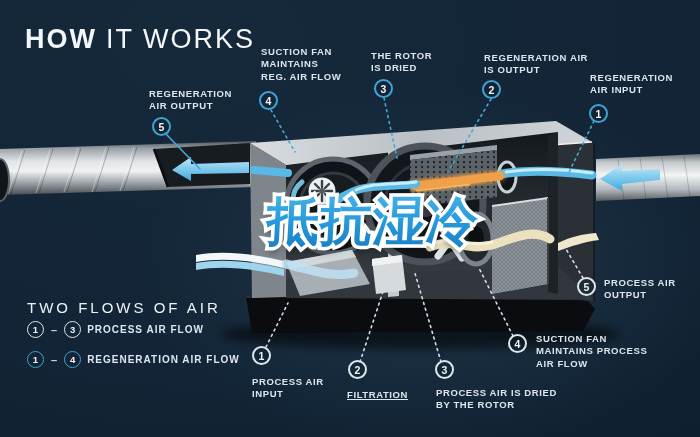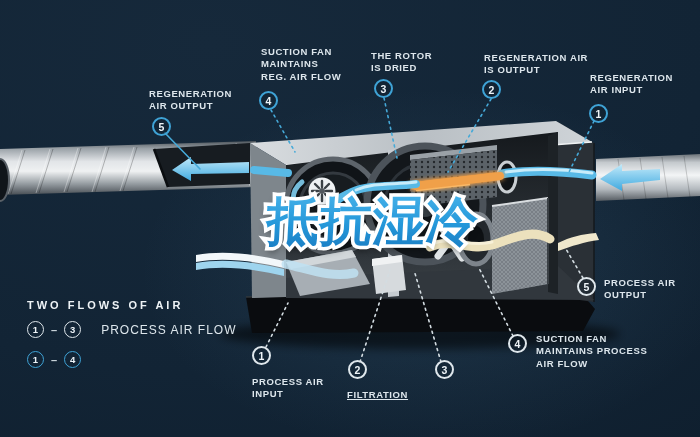--- a/index.html
+++ b/index.html
@@ -17,27 +17,27 @@
   .title .w2{font-weight:300;margin-left:9px;}
   
   .num{position:absolute;width:19px;height:19px;border-radius:50%;box-sizing:border-box;
        border:2px solid #dfe7ec;color:#eef4f8;font-size:10.5px;font-weight:700;
        display:flex;align-items:center;justify-content:center;background:rgba(15,32,46,.35);z-index:5;}
   .num.regen{border-color:#3fa3d6;}
   
   .lbl{position:absolute;color:#dde6ec;font-size:9.5px;font-weight:700;letter-spacing:.6px;
        line-height:1.3;white-space:pre-line;z-index:5;}
   
-  .legend-title{position:absolute;left:27px;top:299px;color:#eef3f6;font-size:11px;font-weight:700;letter-spacing:3px;white-space:nowrap;}
+  .legend-title{position:absolute;left:27px;top:299px;color:#eef3f6;font-size:15px;font-weight:400;letter-spacing:3px;white-space:nowrap;}
   .legend-row{position:absolute;left:27px;display:flex;align-items:center;gap:6px;z-index:5;}
   .legend-row .lnum{width:17px;height:17px;border-radius:50%;box-sizing:border-box;border:1.7px solid #dfe7ec;
        color:#eef4f8;font-size:9.5px;font-weight:700;display:flex;align-items:center;justify-content:center;}
   .legend-row.regen .lnum{border-color:#3fa3d6;}
   .legend-row .dash{color:#cdd7de;font-size:11px;font-weight:700;margin:0 1px;}
-  .legend-row .ltext{color:#dde6ec;font-size:12px;font-weight:400;letter-spacing:1px;margin-left:14px;white-space:nowrap;}
+  .legend-row .ltext{color:#dde6ec;font-size:10px;font-weight:700;letter-spacing:1px;white-space:nowrap;}
   
   .watermark{position:absolute;left:258px;top:190px;width:230px;height:64px;z-index:8;transform:skewX(-3deg);}
   .watermark span{position:absolute;left:0;top:0;width:100%;text-align:center;
        font-size:52px;font-weight:900;letter-spacing:1px;line-height:62px;
        font-family:"DejaVu Sans","Liberation Sans",sans-serif;white-space:nowrap;}
   .wm-outline{color:#ffffff;-webkit-text-stroke:7px #ffffff;
        text-shadow:0 5px 7px rgba(0,0,0,.5),3px 0 0 #fff,-3px 0 0 #fff,0 3px 0 #fff,0 -3px 0 #fff;}
   .wm-fill{color:#2598da;background:linear-gradient(180deg,#49b4ea 0%,#2598da 55%,#1a7cc2 100%);
        -webkit-background-clip:text;background-clip:text;-webkit-text-fill-color:transparent;}
 </style>
@@ -238,20 +238,23 @@
       <path d="M491,99 L448,172" stroke="#45a9d8" stroke-width="1.6" stroke-dasharray="2 4"></path>
       <path d="M594,121 L569,172" stroke="#45a9d8" stroke-width="1.6" stroke-dasharray="2 4"></path>
       <path d="M583,278 L566,249" stroke="#d3dce1" stroke-width="1.6" stroke-dasharray="2 4"></path>
       <path d="M513,336 L479,268" stroke="#d3dce1" stroke-width="1.6" stroke-dasharray="2 4"></path>
       <path d="M441,362 L414,270" stroke="#d3dce1" stroke-width="1.6" stroke-dasharray="2 4"></path>
       <path d="M360,362 L390,270" stroke="#d3dce1" stroke-width="1.6" stroke-dasharray="2 4"></path>
       <path d="M266,347 L288,303" stroke="#d3dce1" stroke-width="1.6" stroke-dasharray="2 4"></path>
     </g>
   </svg>
 
+  <div class="title">
+    <span class="w1">HOW</span><span class="w2">IT WORKS</span>
+  </div>
 
   <div class="watermark">
     <span class="wm-outline">抵抗湿冷</span>
     <span class="wm-fill">抵抗湿冷</span>
   </div>
 
   <div class="num regen" style="left:152px;top:117px;">5</div>
   <div class="lbl" style="left:149px;top:88px;">REGENERATION
 AIR OUTPUT</div>
 
@@ -275,34 +278,37 @@
   <div class="num" style="left:577px;top:277px;">5</div>
   <div class="lbl" style="left:604px;top:277px;">PROCESS AIR
 OUTPUT</div>
 
   <div class="num" style="left:508px;top:334px;">4</div>
   <div class="lbl" style="left:536px;top:333px;">SUCTION FAN
 MAINTAINS PROCESS
 AIR FLOW</div>
 
   <div class="num" style="left:435px;top:360px;">3</div>
+  <div class="lbl" style="left:436px;top:387px;">PROCESS AIR IS DRIED
+BY THE ROTOR</div>
 
   <div class="num" style="left:348px;top:360px;">2</div>
   <div class="lbl" style="left:347px;top:389px;text-decoration:underline;">FILTRATION</div>
 
   <div class="num" style="left:252px;top:346px;">1</div>
   <div class="lbl" style="left:252px;top:376px;">PROCESS AIR
 INPUT</div>
 
   <div class="legend-title">TWO FLOWS OF AIR</div>
   <div class="legend-row" style="top:321px;">
     <span class="lnum">1</span>
     <span class="dash">–</span>
     <span class="lnum">3</span>
     <span class="ltext">PROCESS AIR FLOW</span>
   </div>
   <div class="legend-row regen" style="top:351px;">
     <span class="lnum">1</span>
     <span class="dash">–</span>
     <span class="lnum">4</span>
+    <span class="ltext">REGENERATION AIR FLOW</span>
   </div>
 
 </div>
 
 </body></html>

